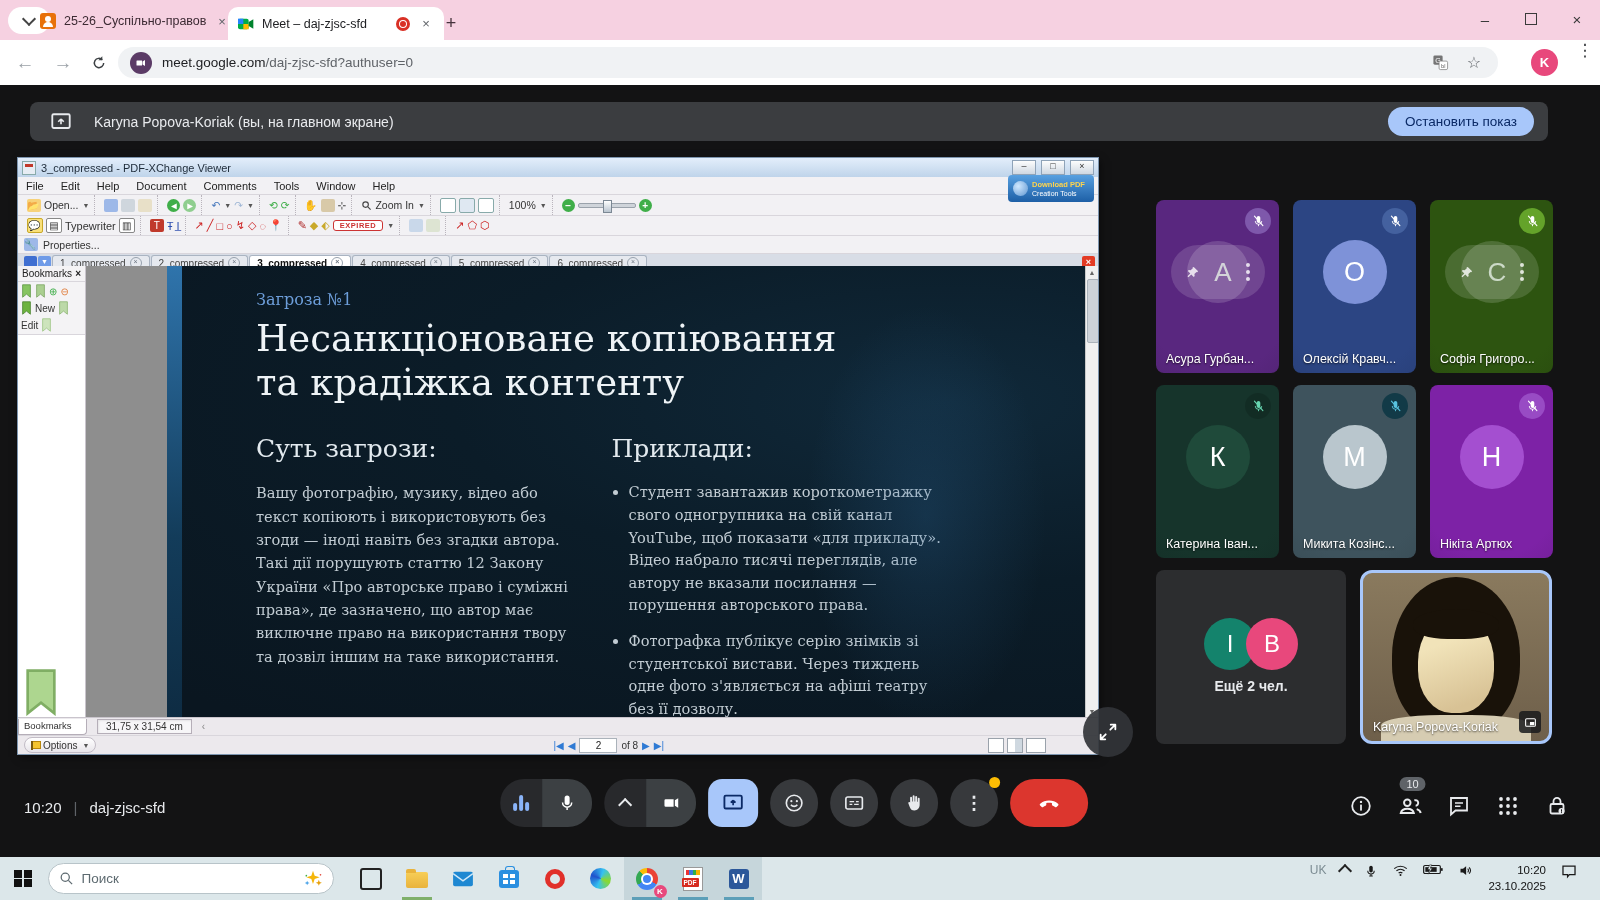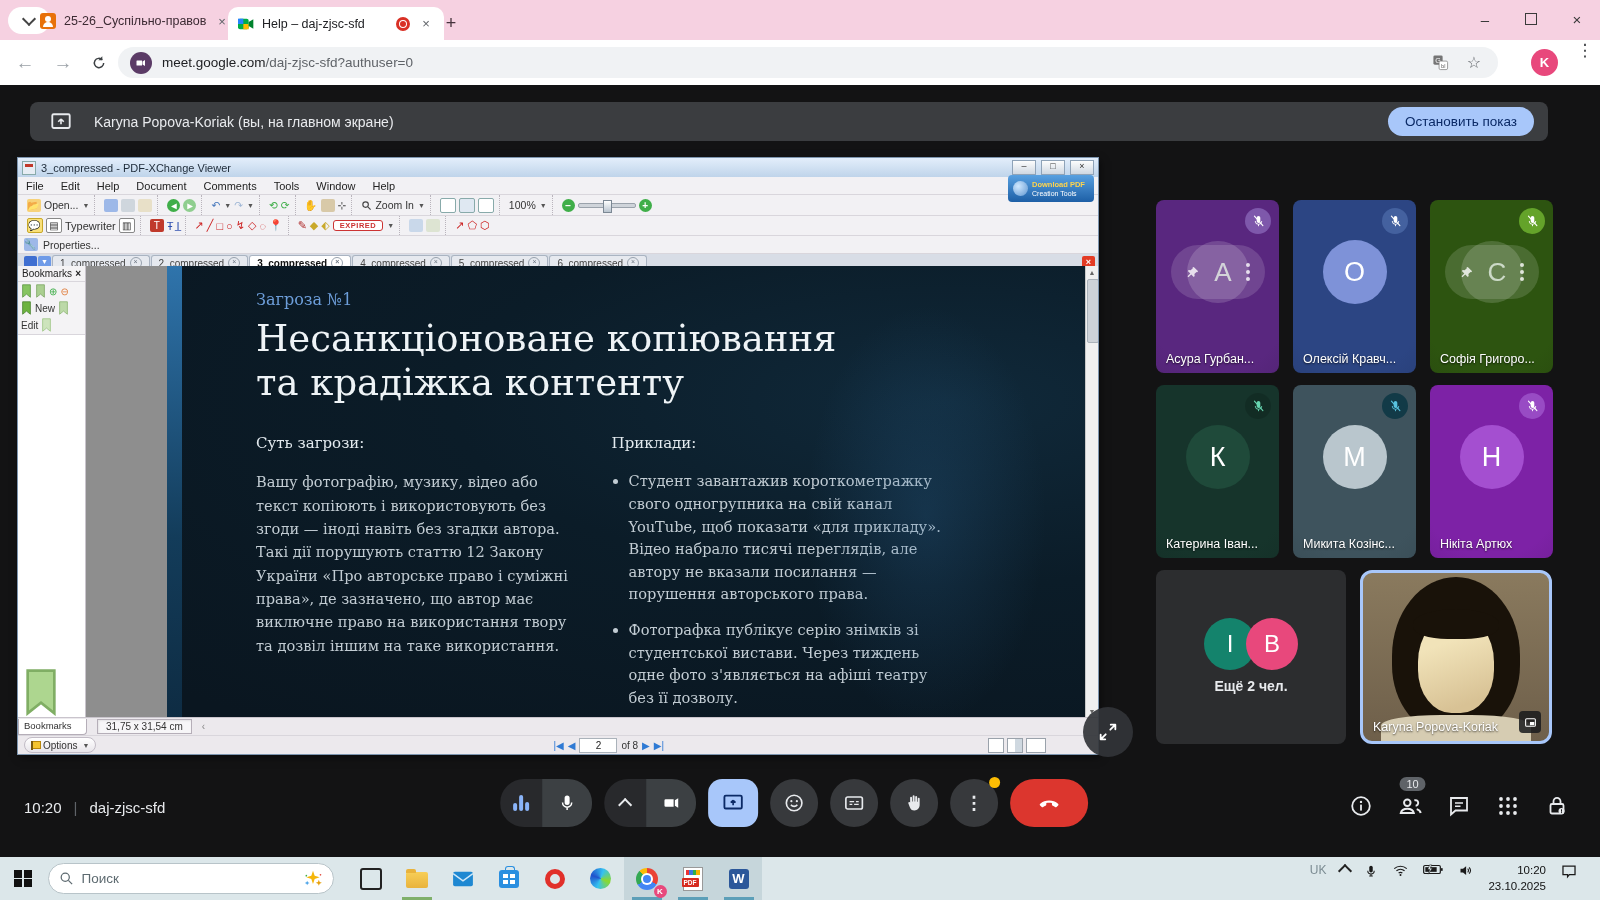--- a/index.html
+++ b/index.html
@@ -102,21 +102,21 @@
   #page:before{content:"";position:absolute;left:0;top:0;bottom:0;width:15px;
                background:linear-gradient(180deg,#2f74ac,#133c5a 60%,#0e2c43)}
   #page:after{content:"";position:absolute;right:40px;top:40px;width:240px;height:420px;border-radius:50%;
               background:radial-gradient(closest-side,rgba(47,108,160,.25),transparent)}
   .slide-content{position:absolute;left:89px;top:24px;right:130px;font-family:"DejaVu Serif","Liberation Serif",serif}
   .kicker{font-size:16px;margin-bottom:8px}
   .stitle{font-size:37px;line-height:1.18;color:#eef3f6;font-weight:500;max-width:620px}
   .cols{display:flex;gap:36px;margin-top:30px}
   .colL{width:334px}
   .colR{width:360px}
-  .shead{font-size:15px;color:#e3eaef;margin-bottom:18px;font-weight:500}
+  .shead{font-size:25px;color:#e3eaef;margin-bottom:18px;font-weight:500}
   .sbody{font-size:14.6px;line-height:1.6;color:#c2ccd3}
   .sbullets{margin:0;padding-left:17px;font-size:14.6px;line-height:1.55;color:#c2ccd3}
   .sbullets li{margin-bottom:13px}
   #vscroll{position:absolute;right:0;top:0;bottom:0;width:12px;background:#f0f0f0;border-left:1px solid #c9c9c9}
   .sarrow{position:absolute;left:1px;width:10px;height:11px;font-size:7px;color:#666;text-align:center;line-height:11px}
   #vthumb{position:absolute;left:1px;top:13px;width:10px;height:62px;background:#cdd2d8;border:1px solid #aab2ba;border-radius:2px}
 
   .pdf-status{position:absolute;left:0;right:0;bottom:0;height:36px;background:#ece9ed;border-top:1px solid #c9c4cc;font-size:10px;color:#333}
   .st-row1{height:17px;display:flex;align-items:center;gap:10px;border-bottom:1px solid #d9d6dc}
   .bm-tab{width:62px;height:15px;background:#fff;border:1px solid #b5aeb8;border-top:none;border-radius:0 0 4px 0;
@@ -249,21 +249,21 @@
     <span class="tab-close">×</span>
   </div>
 
   <div class="tab active">
     <svg width="16" height="14" viewBox="0 0 24 20">
       <rect x="0" y="2" width="16" height="16" rx="3" fill="#00ac47"></rect>
       <rect x="0" y="2" width="8" height="8" fill="#2684fc"></rect>
       <rect x="8" y="10" width="8" height="8" fill="#ffba00"></rect>
       <path d="M16 7l7-4v14l-7-4z" fill="#00832d"></path>
     </svg>
-    <span class="title">Help – daj-zjsc-sfd</span>
+    <span class="title">Meet – daj-zjsc-sfd</span>
     <span class="rec-dot"></span>
     <span class="tab-close">×</span>
   </div>
 
   <div class="newtab">+</div>
 
   <div class="winbtn" style="right:92px">–</div>
   <div class="winbtn" style="right:46px">
       <span class="restore-glyph"></span>
     </div>

